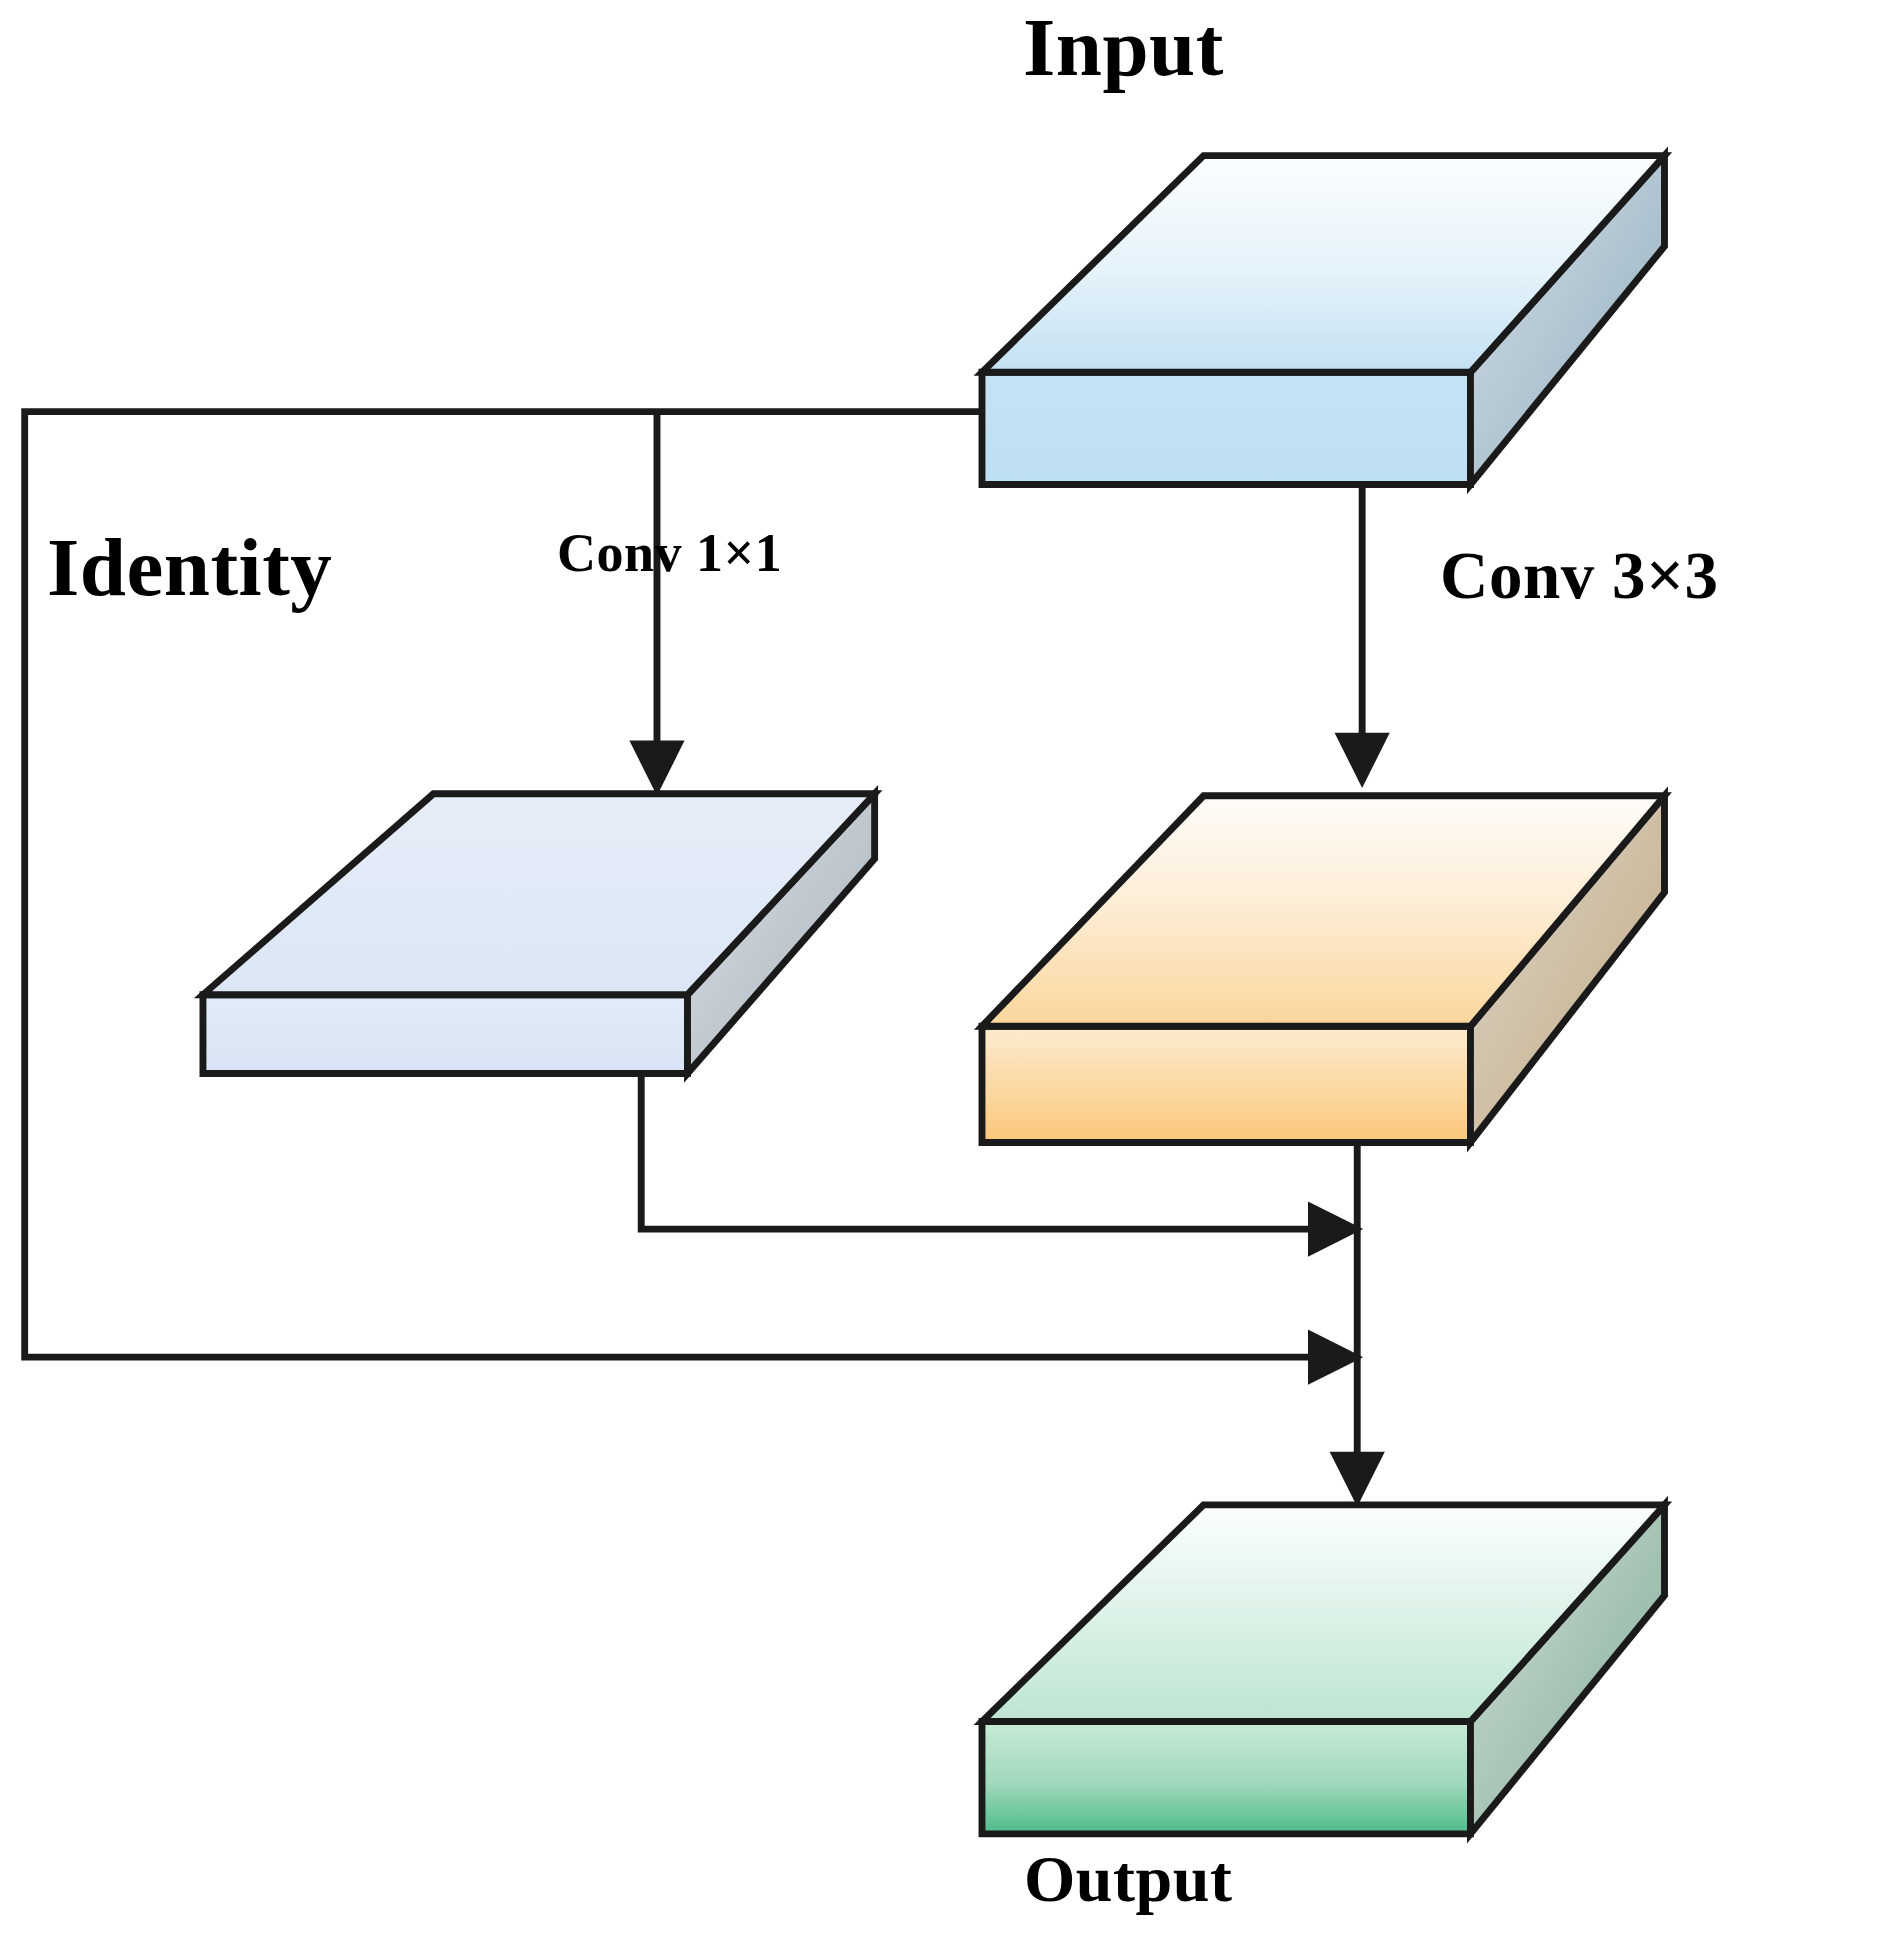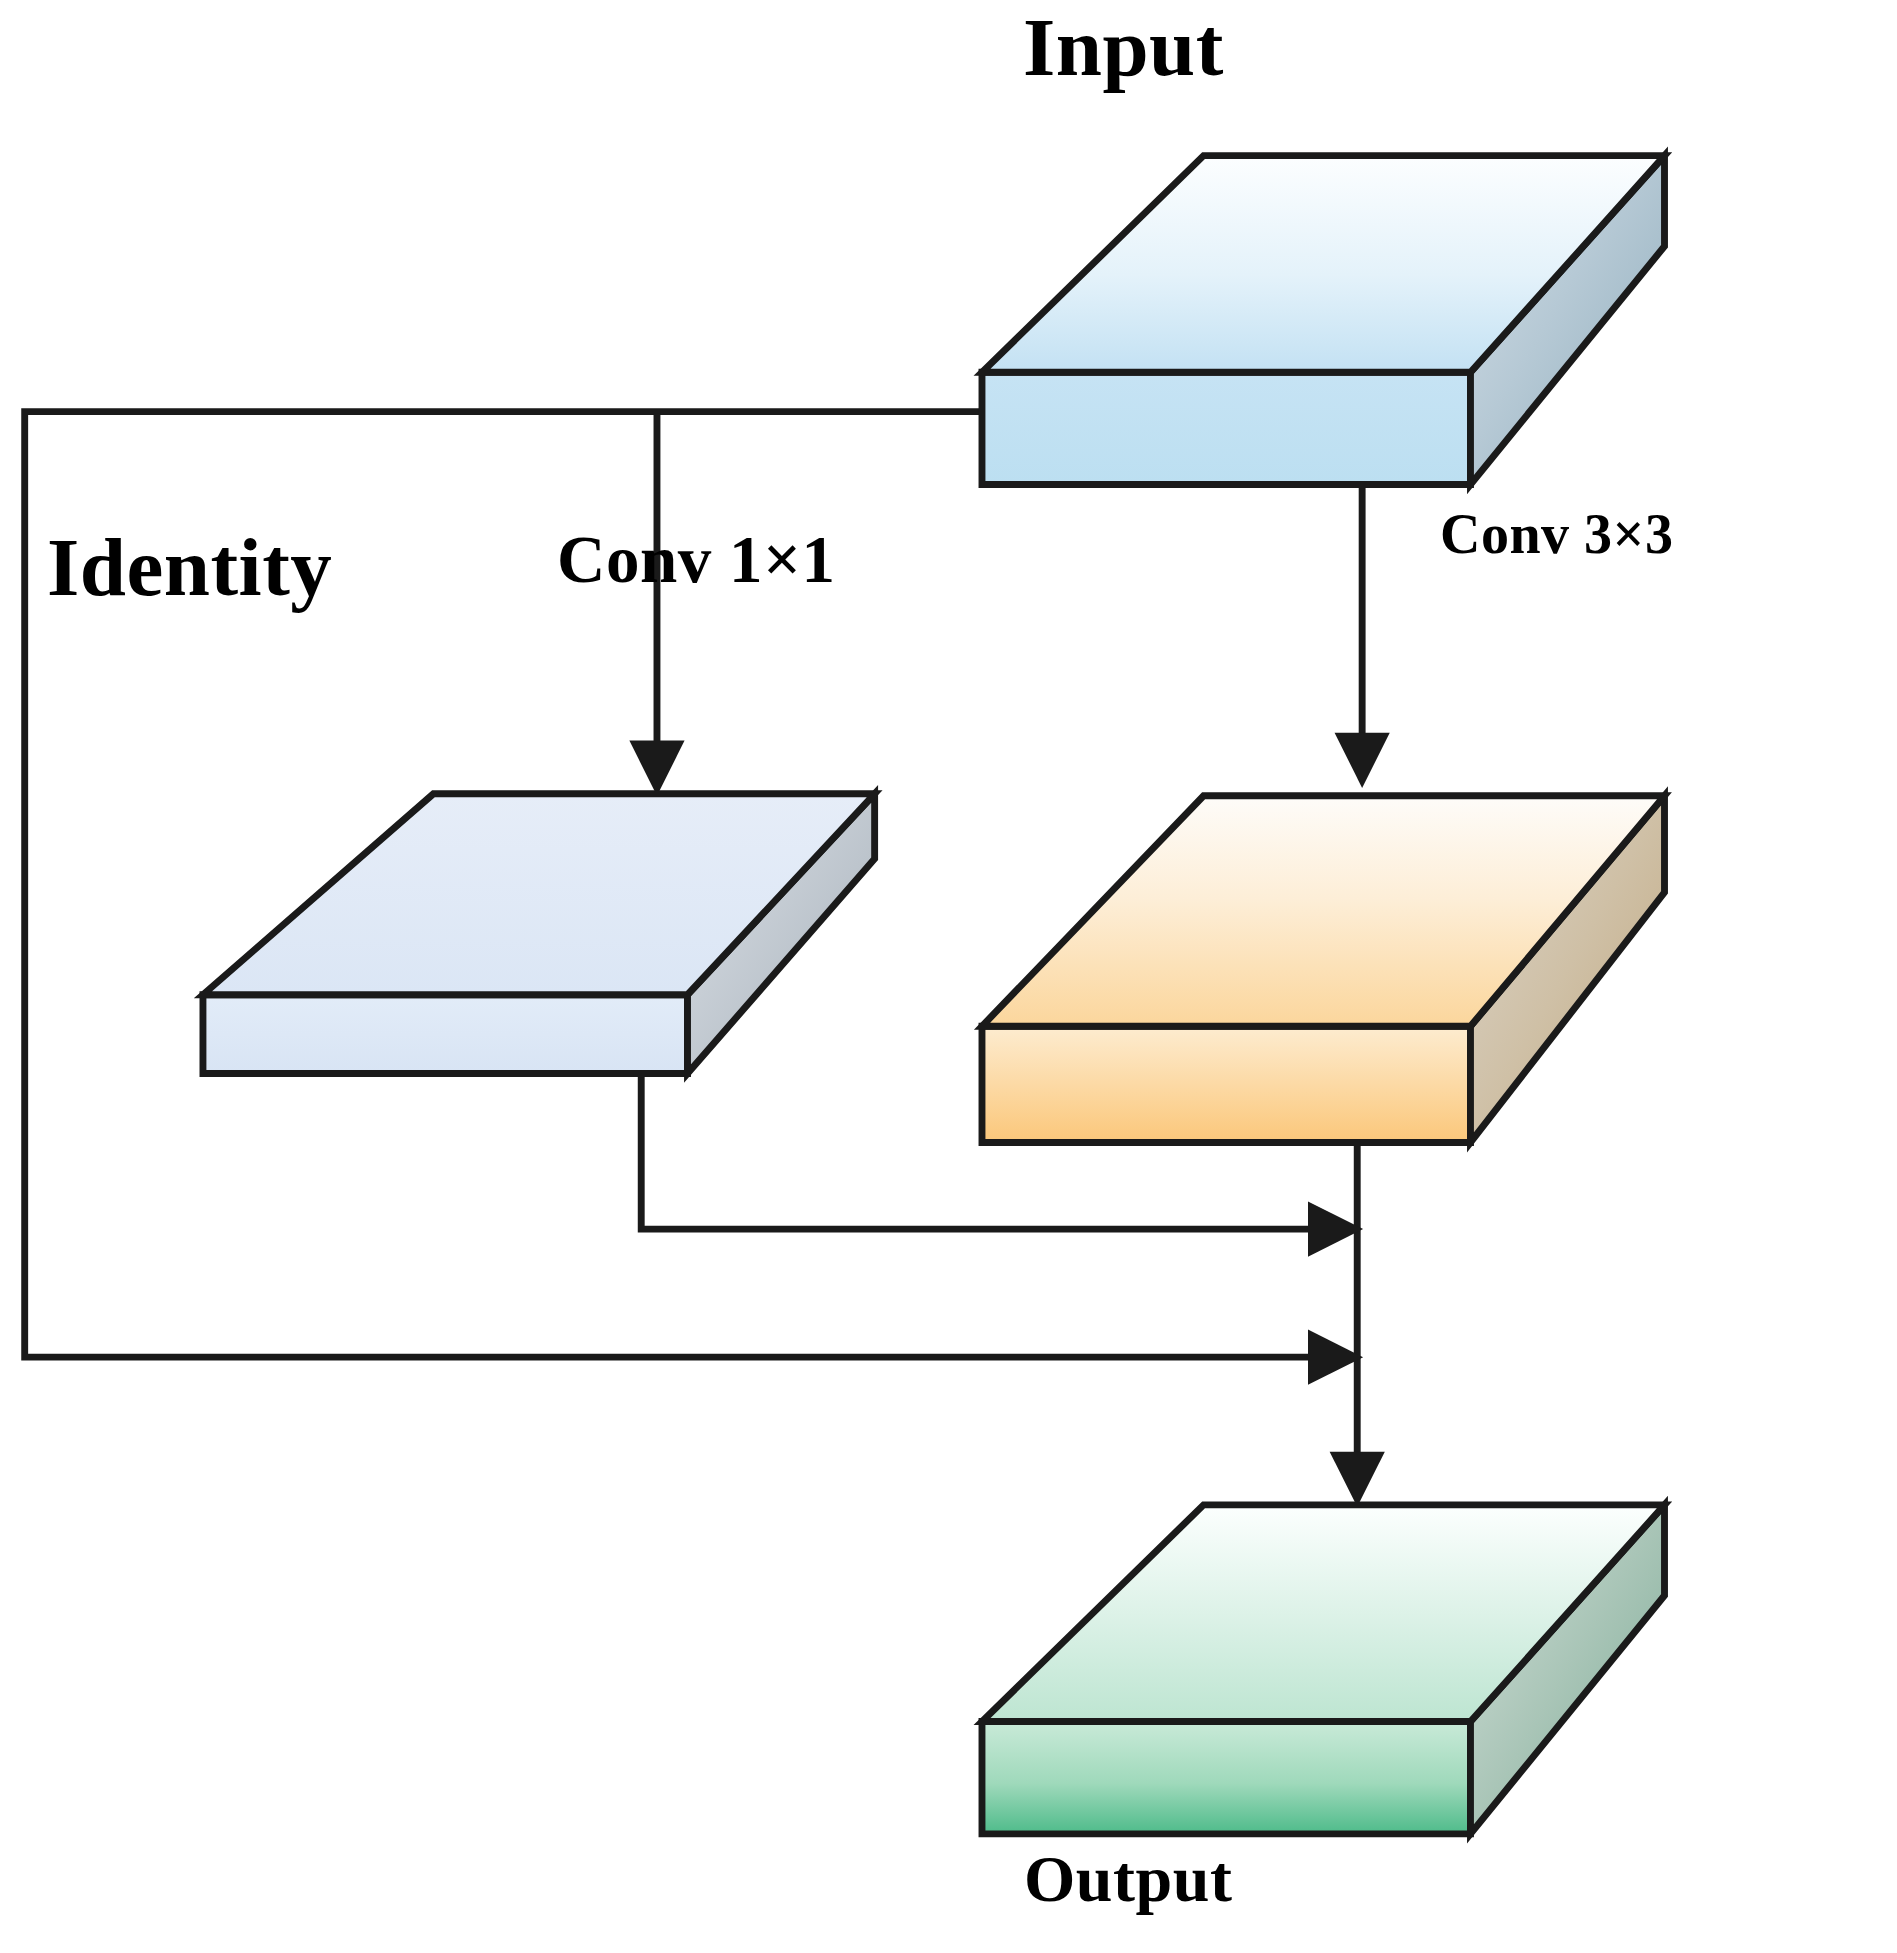--- a/index.html
+++ b/index.html
@@ -31,22 +31,22 @@
     position: absolute;
     font-family: "Liberation Serif", "DejaVu Serif", serif;
     font-weight: bold;
     color: #000000;
     white-space: nowrap;
     letter-spacing: 0.5px;
     line-height: 1;
   }
   #label-input       { left: 1023px; top: 5.9px;    font-size: 83px; }
   #label-identity    { left: 47px;   top: 526px;  font-size: 83px; }
-  #label-conv1       { left: 557px;  top: 526px;  font-size: 67px; }
-  #label-conv3       { left: 1440px; top: 506px;  font-size: 56px; }
+  #label-conv1       { left: 557px;  top: 526px;  font-size: 54px; }
+  #label-conv3       { left: 1440px; top: 542px;  font-size: 67px; }
   #label-output      { left: 1024px; top: 1846px; font-size: 66px; }
 </style>
 </head>
 <body>
 
 <div id="diagram-root">
 
   <svg class="canvas" viewBox="0 0 1926 1983" xmlns="http://www.w3.org/2000/svg">
     <defs>
 

